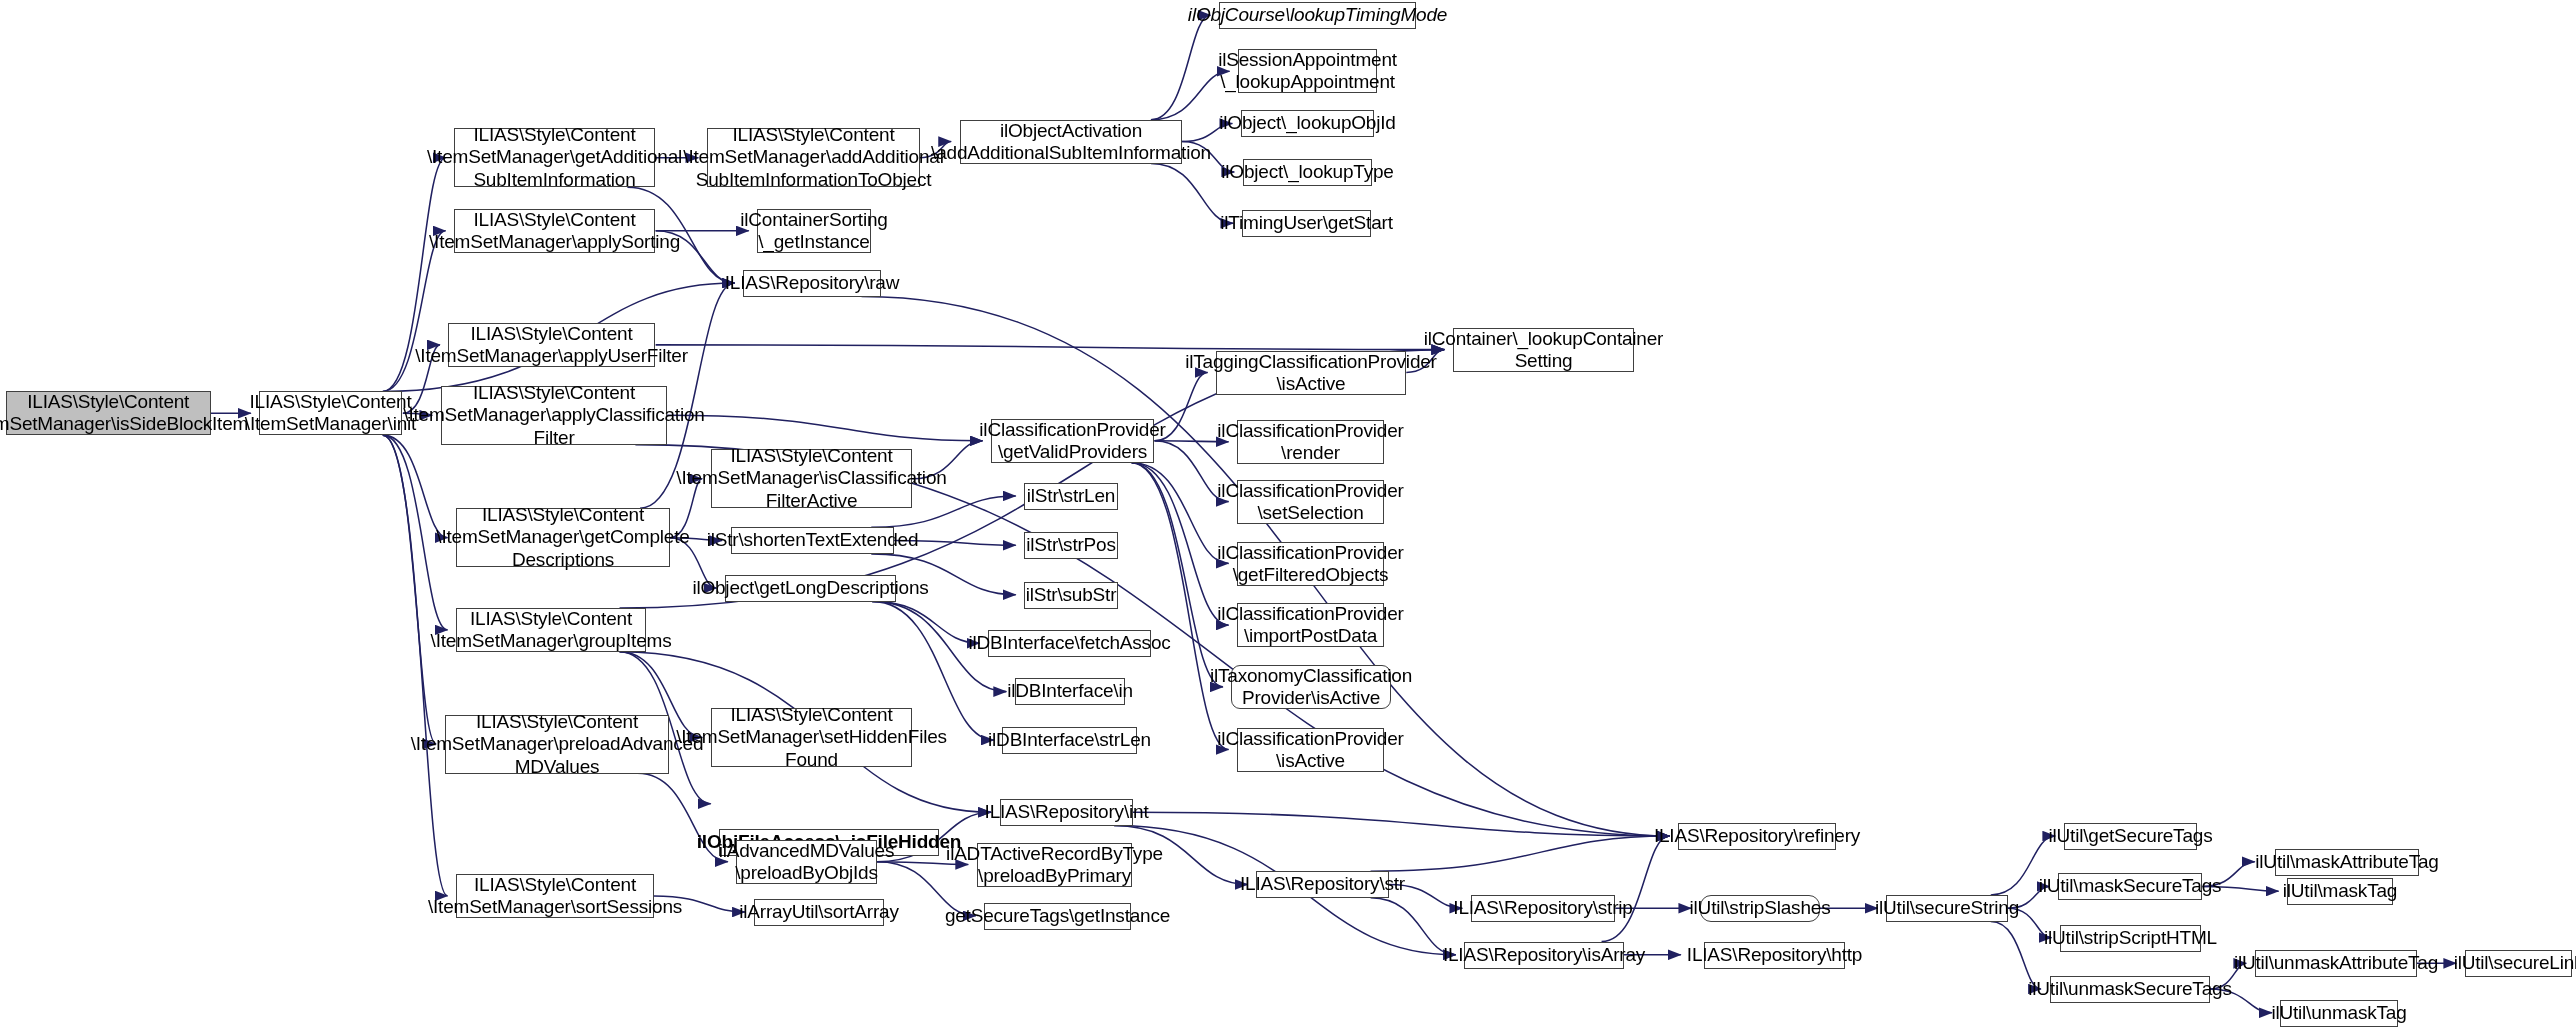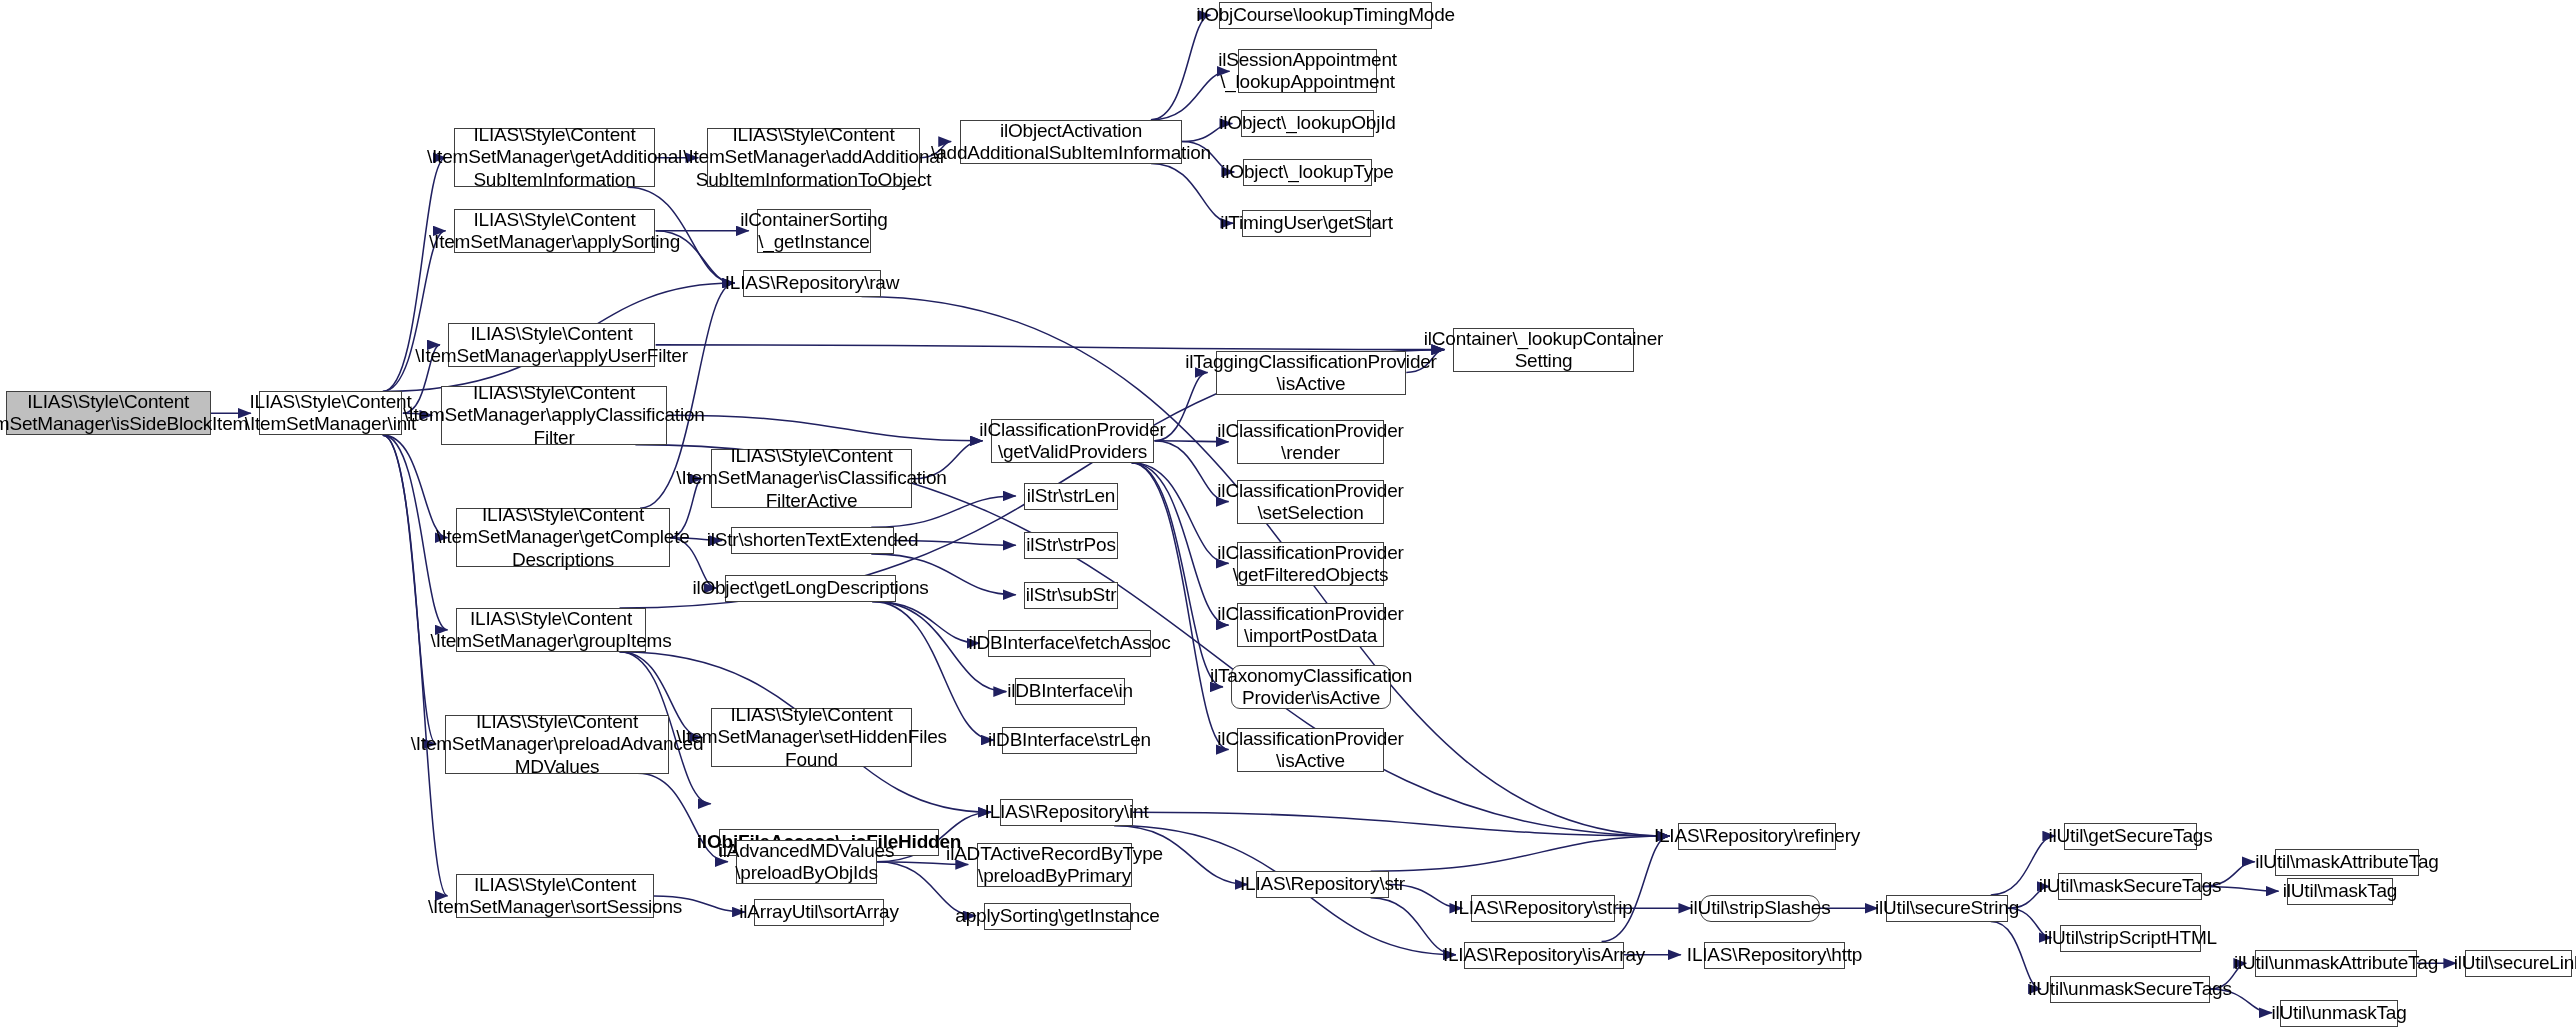--- a/index.html
+++ b/index.html
@@ -176,22 +176,22 @@
 \getValidProviders</div>
       <div class="node" style="left: 1024px; top: 483px; width: 94px; height: 27px;">ilStr\strLen</div>
       <div class="node" style="left: 1024px; top: 532px; width: 94px; height: 27px;">ilStr\strPos</div>
       <div class="node" style="left: 1024px; top: 582px; width: 94px; height: 27px;">ilStr\subStr</div>
       <div class="node" style="left: 988px; top: 630px; width: 163px; height: 27px;">ilDBInterface\fetchAssoc</div>
       <div class="node" style="left: 1015px; top: 678px; width: 110px; height: 27px;">ilDBInterface\in</div>
       <div class="node" style="left: 1002px; top: 727px; width: 135px; height: 27px;">ilDBInterface\strLen</div>
       <div class="node" style="left: 1000px; top: 799px; width: 133px; height: 27px;">ILIAS\Repository\int</div>
       <div class="node" style="left: 977px; top: 843px; width: 155px; height: 44px;">ilADTActiveRecordByType
 \preloadByPrimary</div>
-      <div class="node" style="left: 984px; top: 903px; width: 147px; height: 27px;">applySorting\getInstance</div>
-      <div class="node" style="left: 1219px; top: 1.9px; width: 213px; height: 27px;">ilObjCourse\lookupTimingMode</div>
+      <div class="node" style="left: 984px; top: 903px; width: 147px; height: 27px;">getSecureTags\getInstance</div>
+      <div class="node" style="left: 1219px; top: 1.9px; width: 197px; height: 27px; font-style: italic;">ilObjCourse\lookupTimingMode</div>
       <div class="node" style="left: 1238px; top: 49px; width: 139px; height: 44px;">ilSessionAppointment
 \_lookupAppointment</div>
       <div class="node" style="left: 1241px; top: 110px; width: 133px; height: 27px;">ilObject\_lookupObjId</div>
       <div class="node" style="left: 1243px; top: 159px; width: 129px; height: 27px;">ilObject\_lookupType</div>
       <div class="node" style="left: 1242px; top: 210px; width: 129px; height: 27px;">ilTimingUser\getStart</div>
       <div class="node" style="left: 1216px; top: 351px; width: 190px; height: 44px;">ilTaggingClassificationProvider
 \isActive</div>
       <div class="node" style="left: 1237px; top: 420px; width: 147px; height: 44px;">ilClassificationProvider
 \render</div>
       <div class="node" style="left: 1237px; top: 480px; width: 147px; height: 44px;">ilClassificationProvider

